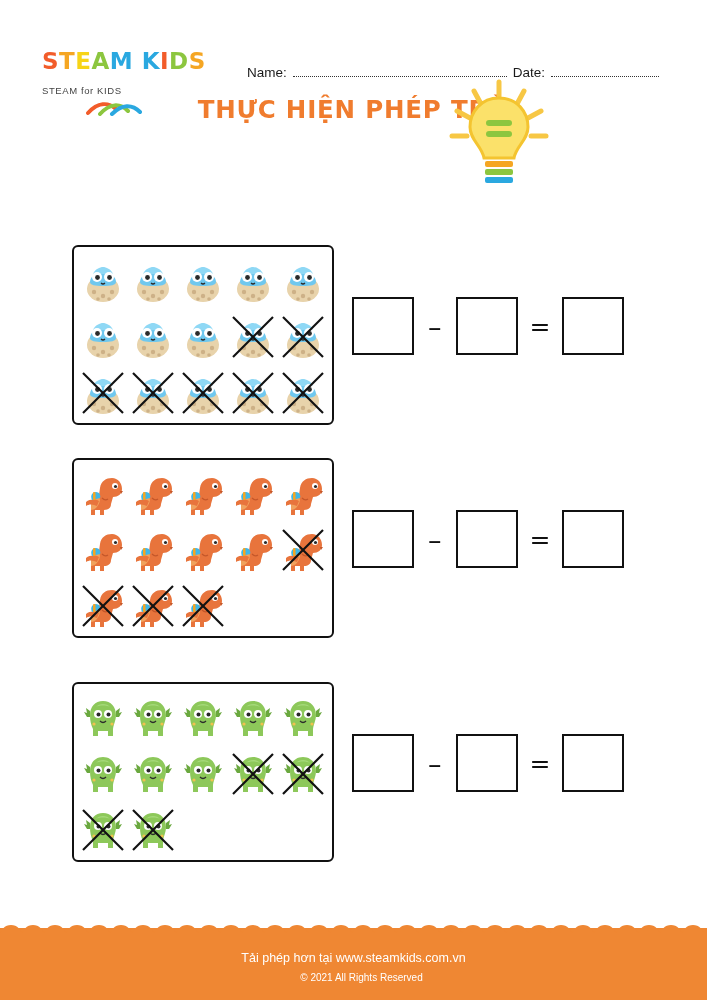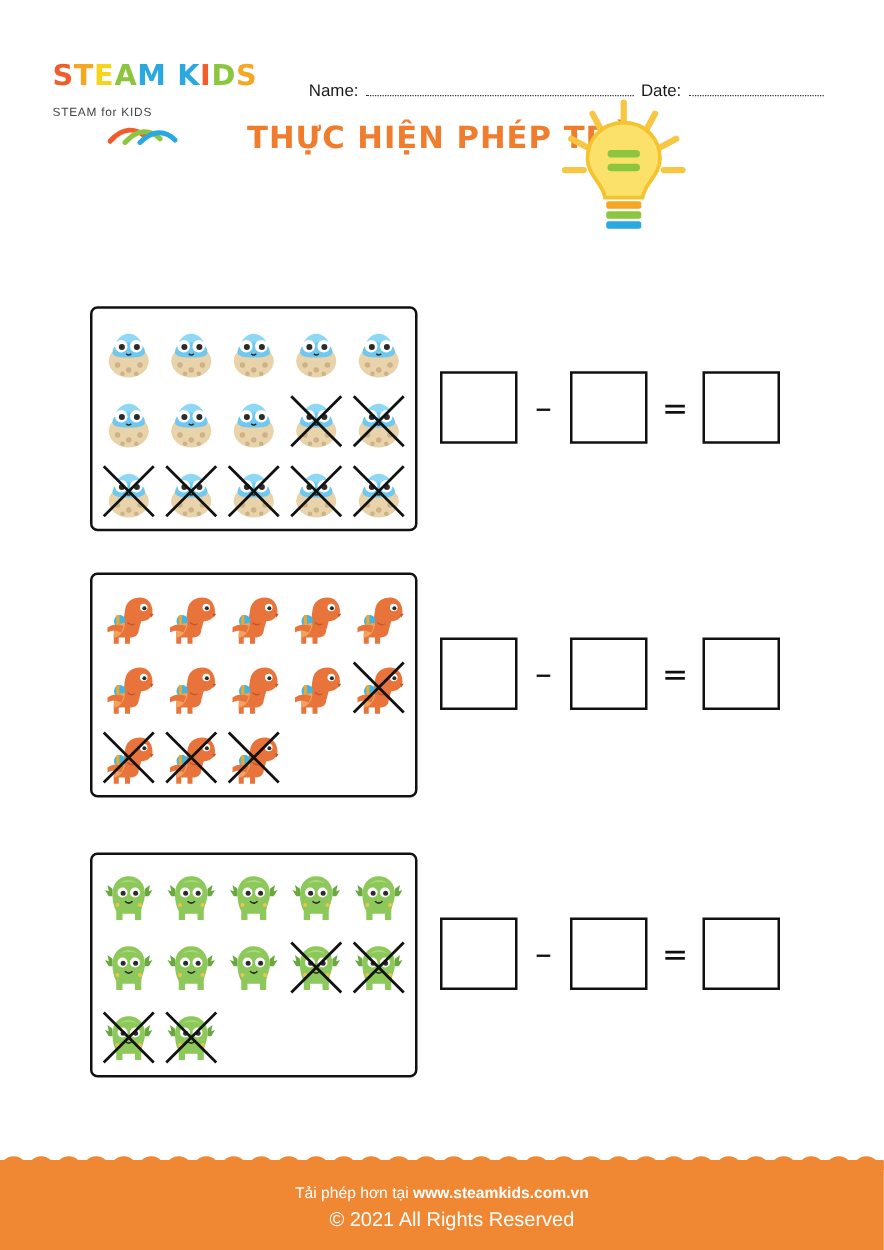--- a/index.html
+++ b/index.html
@@ -199,22 +199,22 @@
     width: 707px;
     height: 67px;
     background: #ef8733;
     display: flex;
     flex-direction: column;
     align-items: center;
     justify-content: center;
     color: #ffffff;
   }
   .footer-line1 { font-size: 12.5px; }
-  .footer-line1 b { font-weight: bold; }
-  .footer-line2 { font-size: 16px; margin-top: 7px; margin-left: 16px; }
+  .footer-line1 b { font-weight: normal; }
+  .footer-line2 { font-size: 10px; margin-top: 7px; margin-left: 16px; }
 </style>
 </head>
 <body>
 
 <div class="page">
 
   <div class="header">
     <div class="logo-block">
       <div class="logo-word" id="logo-word"><span style="color: rgb(242, 92, 42);">S</span><span style="color: rgb(245, 166, 35);">T</span><span style="color: rgb(247, 212, 23);">E</span><span style="color: rgb(140, 198, 63);">A</span><span style="color: rgb(42, 168, 224);">M</span><span style="color: rgb(0, 0, 0);">&nbsp;</span><span style="color: rgb(42, 168, 224);">K</span><span style="color: rgb(242, 92, 42);">I</span><span style="color: rgb(140, 198, 63);">D</span><span style="color: rgb(245, 166, 35);">S</span></div>
       <div class="logo-sub">STEAM for KIDS</div>

